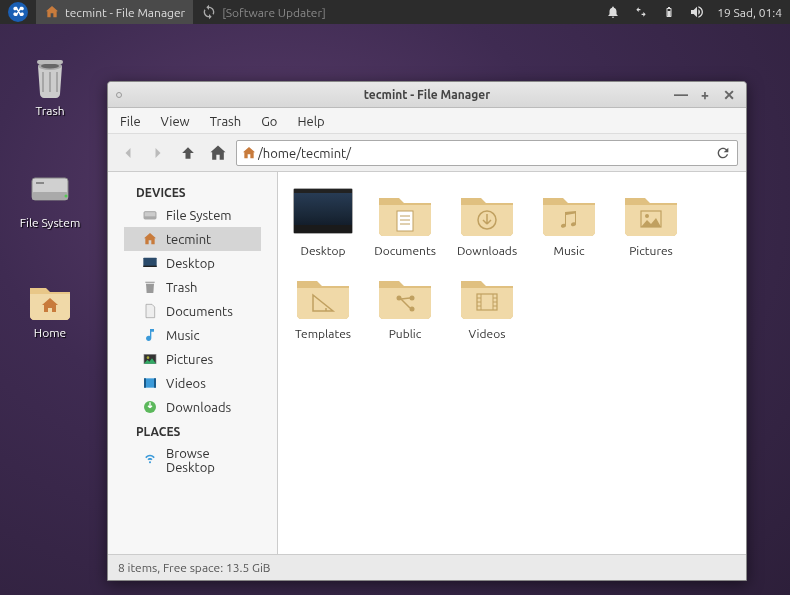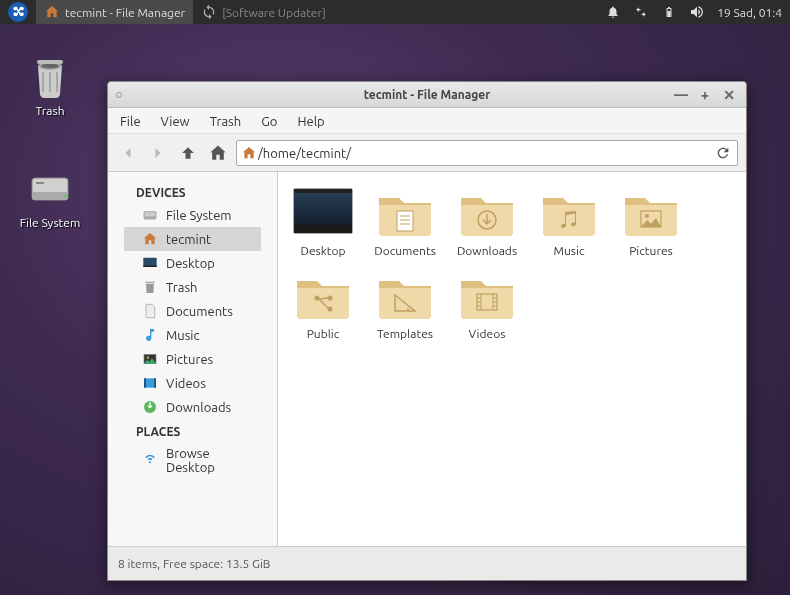--- a/index.html
+++ b/index.html
@@ -49,21 +49,21 @@
 .file-view { flex: 1; padding: 16px 10px; display: flex; flex-wrap: wrap; align-content: flex-start; gap: 14px 12px; }
 .file-item { width: 70px; text-align: center; cursor: pointer; }
 .file-icon { width: 60px; height: 50px; margin: 0 auto 6px; position: relative; }
 .file-label { font-size: 12px; color: #333; }
 
 .folder-svg { width: 60px; height: 50px; }
 .desktop-thumb { width: 60px; height: 46px; background: linear-gradient(#2a3f5a 0%, #1a2838 60%, #0d1520 100%); border: 1px solid #aaa; border-radius: 2px; position: relative; }
 .desktop-thumb::before { content: ""; position: absolute; top: 0; left: 0; right: 0; height: 4px; background: #222; }
 .desktop-thumb::after { content: ""; position: absolute; bottom: 0; left: 0; right: 0; height: 8px; background: #1a1a1a; }
 
-.statusbar { height: 34px; border-top: 1px solid #ccc; background: #eaeaea; display: flex; align-items: center; padding: 0 10px; font-size: 12px; color: #555; }
+.statusbar { height: 26px; border-top: 1px solid #ccc; background: #eaeaea; display: flex; align-items: center; padding: 0 10px; font-size: 12px; color: #555; }
 </style>
 </head>
 <body>
 
 <div class="panel">
   <div class="panel-left">
     <div class="panel-btn">
       <div class="xfce-logo">
         <svg width="14" height="14" viewBox="0 0 24 24">
             <path fill="#fff" d="M8 3c-2 0-4 1-4 3s1 3 3 3c1 0 2-1 2-1l3 3-3 3s-1-1-2-1c-2 0-3 1-3 3s2 3 4 3c2 0 3-1 3-2l2-4 2 4c0 1 1 2 3 2s4-1 4-3-1-3-3-3c-1 0-2 1-2 1l-3-3 3-3s1 1 2 1c2 0 3-1 3-3s-2-3-4-3c-2 0-3 1-3 2l-2 4-2-4c0-1-1-2-3-2z"></path>
@@ -122,20 +122,28 @@
   </div>
   <div class="desktop-icon" style="top:140px; left:10px;">
     <div class="di-img"><svg width="48" height="48" viewBox="0 0 48 48">
           <rect x="6" y="14" width="36" height="22" rx="3" fill="#d0d0d0" stroke="#888"></rect>
           <rect x="6" y="28" width="36" height="8" rx="2" fill="#aaa"></rect>
           <circle cx="40" cy="32" r="1.5" fill="#5c5"></circle>
           <rect x="10" y="18" width="8" height="2" fill="#888"></rect>
         </svg></div>
     <div class="di-label">File System</div>
   </div>
+  <div class="desktop-icon" style="top:250px; left:10px;">
+    <div class="di-img"><svg width="48" height="48" viewBox="0 0 48 48">
+          <path fill="#e8c788" d="M4 14h16l4 4h20v24c0 2-2 4-4 4H8c-2 0-4-2-4-4z"></path>
+          <path fill="#f0d9a8" d="M4 20h40v22c0 2-2 4-4 4H8c-2 0-4-2-4-4z"></path>
+          <path fill="#c87b3c" d="M24 24l8 7h-2v7h-4v-4h-4v4h-4v-7h-2z"></path>
+        </svg></div>
+    <div class="di-label">Home</div>
+  </div>
 
   <div class="window">
     <div class="titlebar">
       <div class="title-dot"></div>
       <div class="title-text">tecmint - File Manager</div>
       <div class="win-ctrls">
         <div class="win-ctrl">—</div>
         <div class="win-ctrl">+</div>
         <div class="win-ctrl">✕</div>
       </div>
@@ -321,36 +329,36 @@
                 <rect x="20" y="23" width="20" height="16" fill="none" stroke="#c0a060" stroke-width="1.2"></rect>
                 <circle cx="26" cy="28" r="2" fill="#c0a060"></circle>
                 <path d="M20 39l6-7 4 4 5-6 5 9z" fill="#c0a060"></path>
               </svg></div>
           <div class="file-label">Pictures</div>
         </div>
         <div class="file-item">
           <div class="file-icon"><svg class="folder-svg" viewBox="0 0 60 50">
                 <path fill="#e0c080" d="M4 10h20l5 5h27v29c0 2-2 4-4 4H8c-2 0-4-2-4-4z"></path>
                 <path fill="#f0d9a8" d="M4 17h52v27c0 2-2 4-4 4H8c-2 0-4-2-4-4z"></path>
+                <path d="M20 40h20L20 24z" fill="none" stroke="#c0a060" stroke-width="1.5"></path>
+                <line x1="33" y1="37" x2="33" y2="40" stroke="#c0a060" stroke-width="1.5"></line>
+              </svg></div>
+          <div class="file-label">Templates</div>
+        </div>
+        <div class="file-item">
+          <div class="file-icon"><svg class="folder-svg" viewBox="0 0 60 50">
+                <path fill="#e0c080" d="M4 10h20l5 5h27v29c0 2-2 4-4 4H8c-2 0-4-2-4-4z"></path>
+                <path fill="#f0d9a8" d="M4 17h52v27c0 2-2 4-4 4H8c-2 0-4-2-4-4z"></path>
                 <circle cx="24" cy="27" r="2.5" fill="#c0a060"></circle>
                 <circle cx="37" cy="27" r="2.5" fill="#c0a060"></circle>
                 <circle cx="37" cy="38" r="2.5" fill="#c0a060"></circle>
                 <line x1="26" y1="28" x2="35" y2="27" stroke="#c0a060" stroke-width="1.5"></line>
                 <line x1="26" y1="28" x2="35" y2="37" stroke="#c0a060" stroke-width="1.5"></line>
               </svg></div>
           <div class="file-label">Public</div>
-        </div>
-        <div class="file-item">
-          <div class="file-icon"><svg class="folder-svg" viewBox="0 0 60 50">
-                <path fill="#e0c080" d="M4 10h20l5 5h27v29c0 2-2 4-4 4H8c-2 0-4-2-4-4z"></path>
-                <path fill="#f0d9a8" d="M4 17h52v27c0 2-2 4-4 4H8c-2 0-4-2-4-4z"></path>
-                <path d="M20 40h20L20 24z" fill="none" stroke="#c0a060" stroke-width="1.5"></path>
-                <line x1="33" y1="37" x2="33" y2="40" stroke="#c0a060" stroke-width="1.5"></line>
-              </svg></div>
-          <div class="file-label">Templates</div>
         </div>
         <div class="file-item">
           <div class="file-icon"><svg class="folder-svg" viewBox="0 0 60 50">
                 <path fill="#e0c080" d="M4 10h20l5 5h27v29c0 2-2 4-4 4H8c-2 0-4-2-4-4z"></path>
                 <path fill="#f0d9a8" d="M4 17h52v27c0 2-2 4-4 4H8c-2 0-4-2-4-4z"></path>
                 <rect x="20" y="23" width="20" height="16" fill="none" stroke="#c0a060" stroke-width="1.2"></rect>
                 <line x1="24" y1="23" x2="24" y2="39" stroke="#c0a060"></line>
                 <line x1="36" y1="23" x2="36" y2="39" stroke="#c0a060"></line>
                 <line x1="20" y1="27" x2="24" y2="27" stroke="#c0a060"></line>
                 <line x1="20" y1="31" x2="24" y2="31" stroke="#c0a060"></line>

